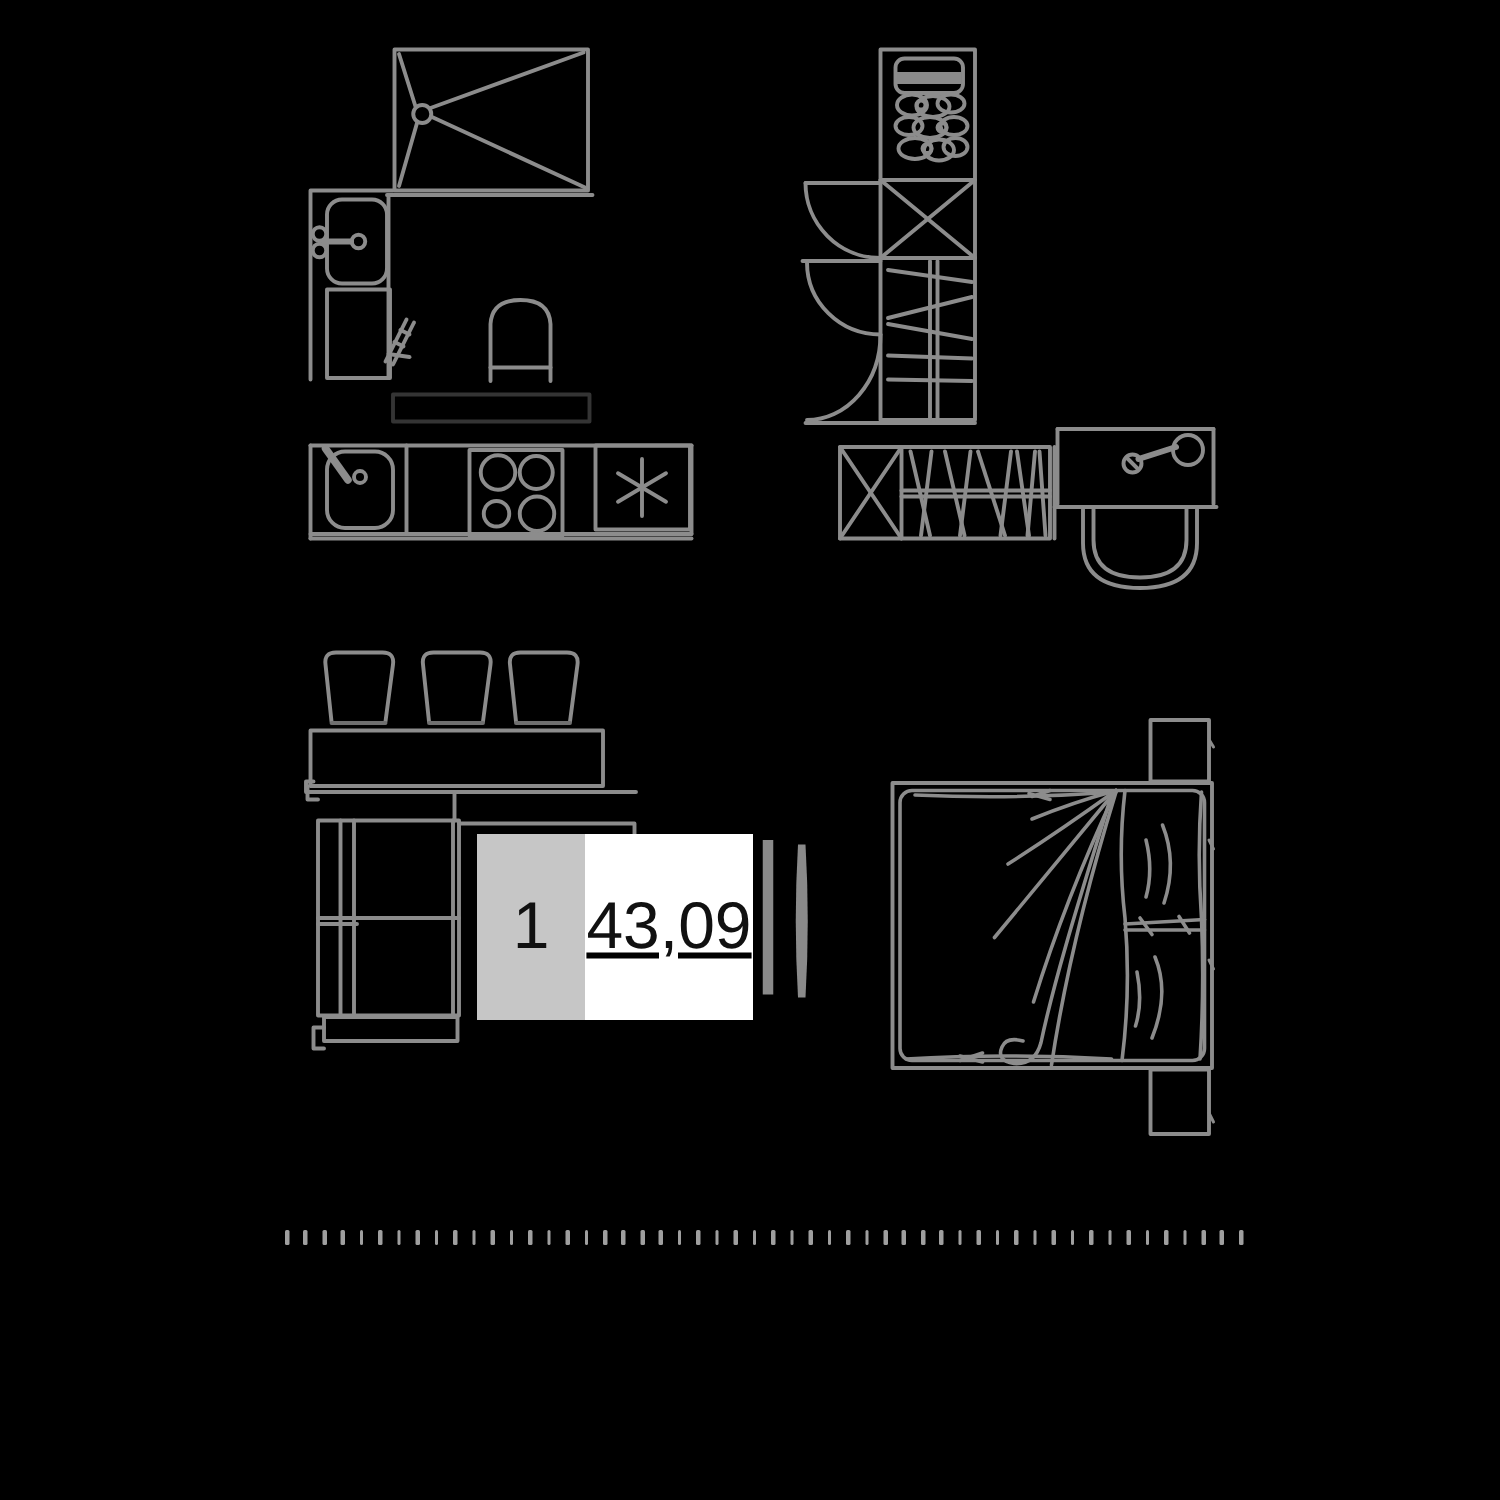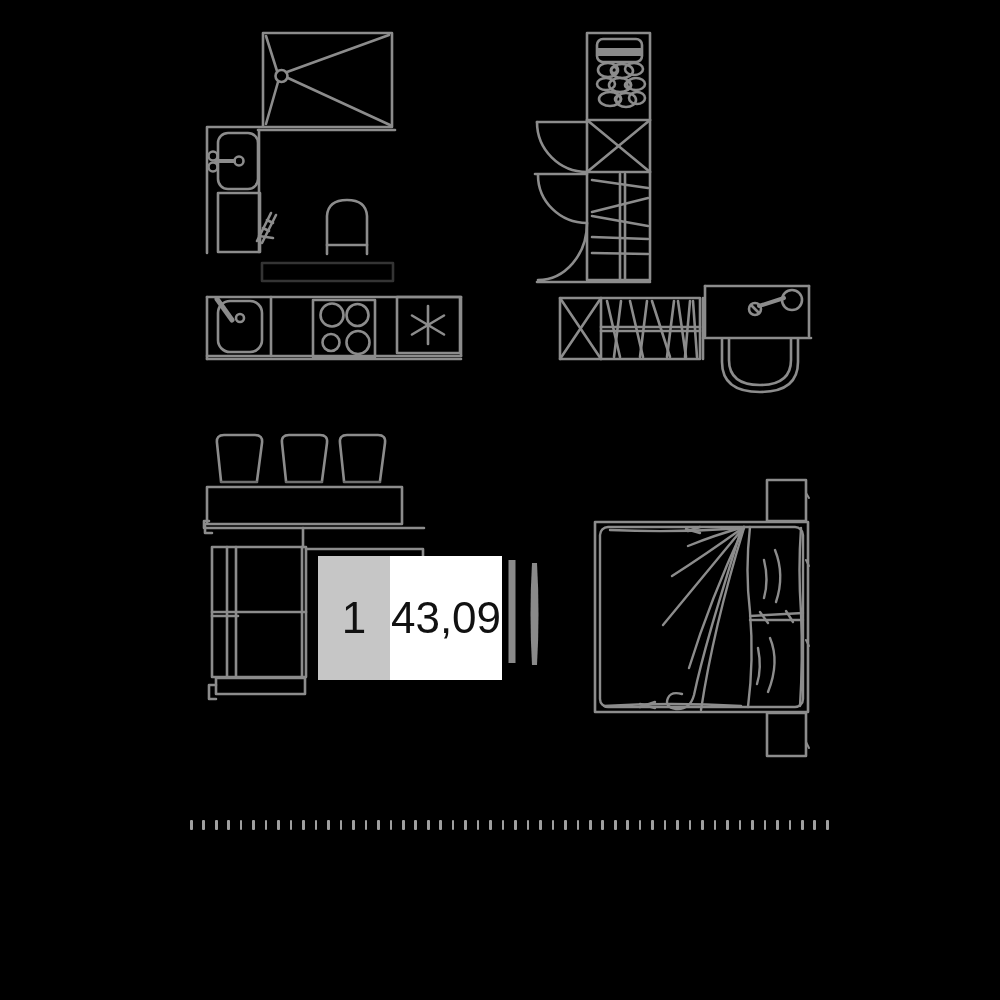--- a/index.html
+++ b/index.html
@@ -1,21 +1,21 @@
 <!DOCTYPE html>
 <html><head>
 <meta charset="utf-8">
 <style>
   html,body{margin:0;padding:0;background:#000;width:1000px;height:1000px;overflow:hidden;}
   #stage{position:relative;width:1000px;height:1000px;background:var(--bg,#000);
          font-family:"Liberation Sans", sans-serif;}
   svg{position:absolute;left:0;top:0;}
   .card{position:absolute;top:556px;height:124px;display:flex;align-items:center;justify-content:center;}
   #unit-number-cell{left:318px;width:72px;background:var(--unit-bg,#c6c6c6);}
-  #unit-area-cell{left:390px;width:112px;background:var(--area-bg,#ffffff);}
+  #unit-area-cell{left:390px;width:112px;background:var(--area-bg,#ffffff);text-decoration:underline;}
   .card span{color:var(--text,#111);font-size:44px;line-height:1;letter-spacing:0px;}
   #scale-bar{position:absolute;left:190px;top:820px;width:639px;height:10px;
              display:flex;justify-content:space-between;align-items:stretch;}
   #scale-bar i{display:block;width:2.6px;border-radius:1px;background:var(--tick,#9f9f9f);}
 </style>
 </head>
 <body>
 
 <div id="stage" style="--bg: #000000; --unit-bg: #c6c6c6; --area-bg: #ffffff; --text: #111111; --tick: #9f9f9f;">
 

